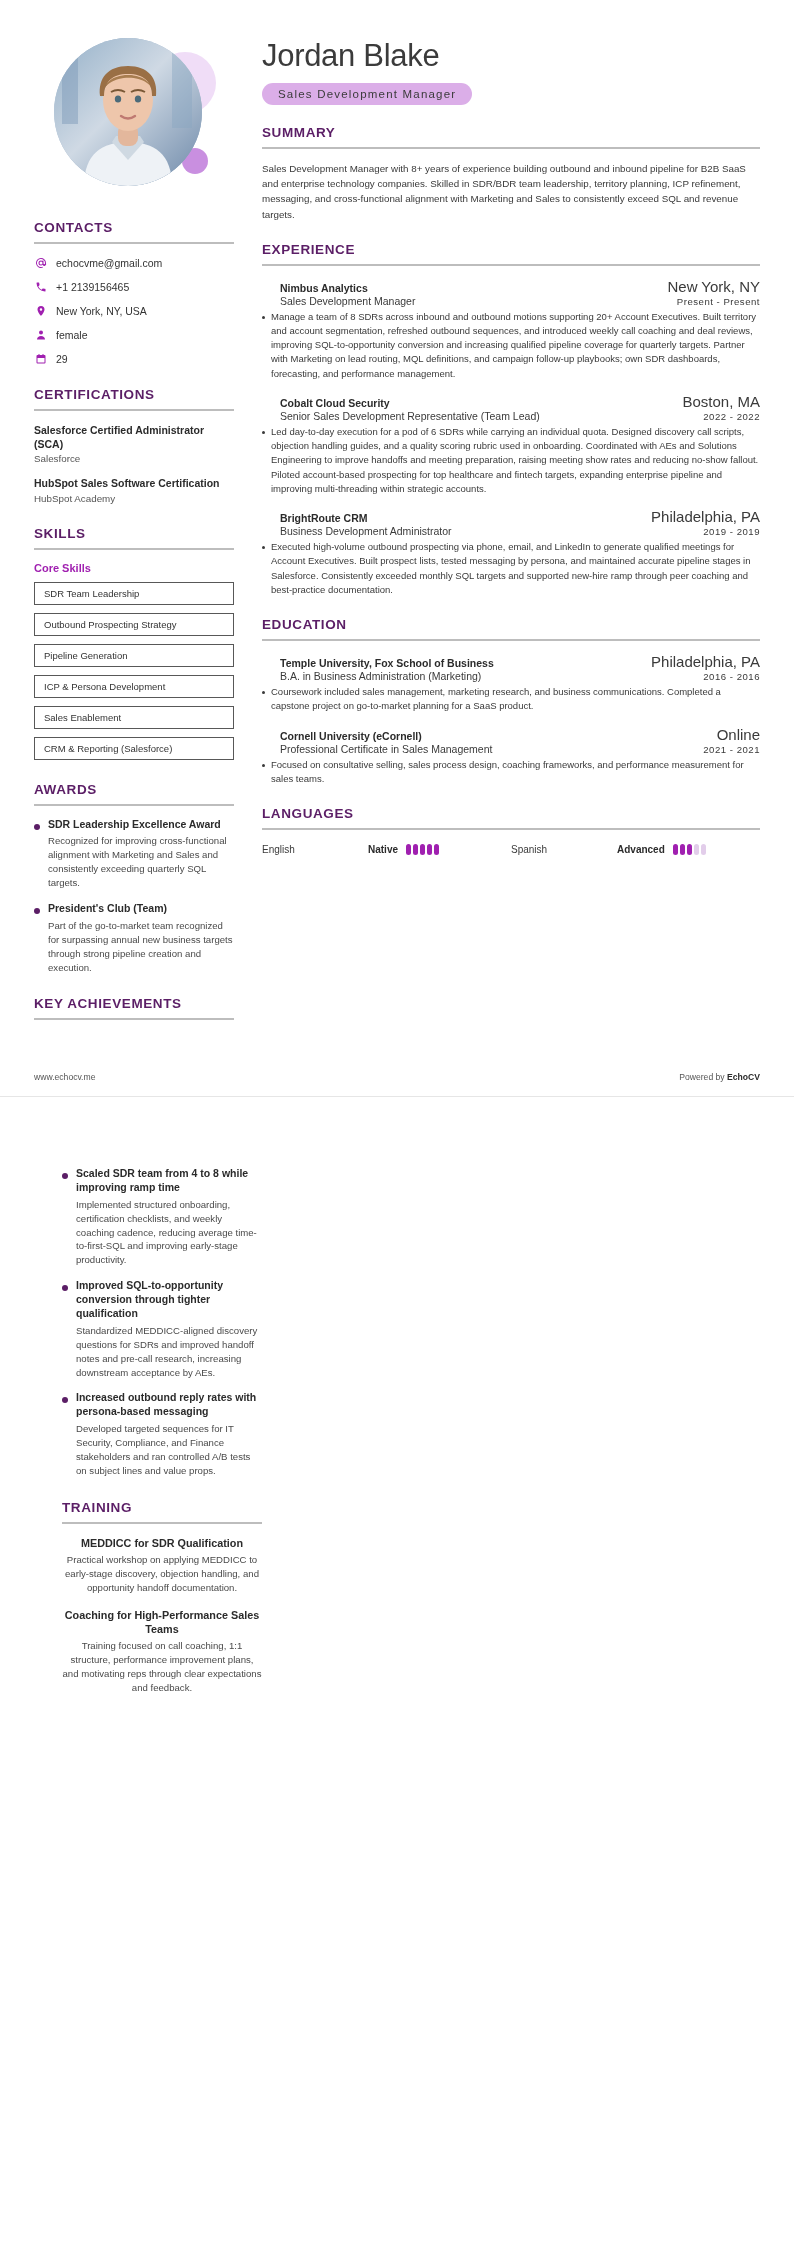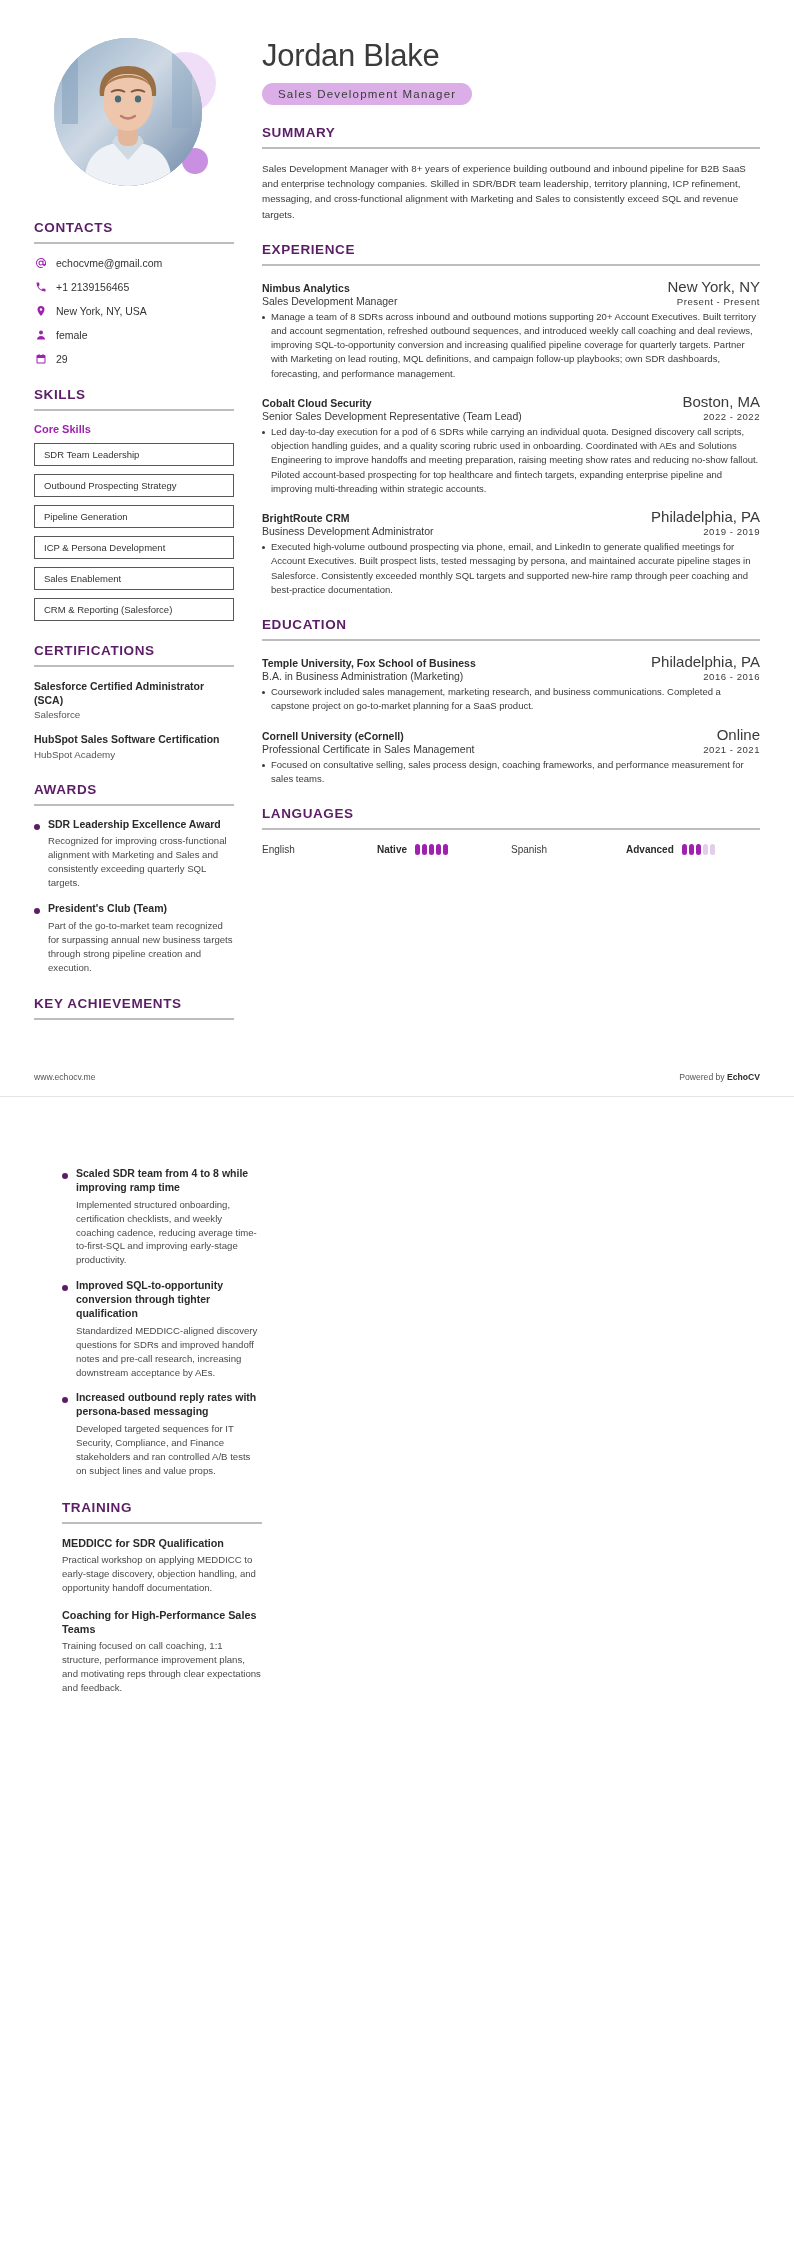--- a/index.html
+++ b/index.html
@@ -148,21 +148,21 @@
     line-height: 1.32;
     margin-bottom: 3px;
   }
   .bullet-desc {
     font-size: 9.6px;
     color: #4a4a4a;
     line-height: 1.45;
   }
 
   
-  .training-item { margin-bottom: 13px; }
+  .training-item { margin-bottom: 13px; text-align: center; }
   .training-title {
     font-size: 10.8px;
     font-weight: bold;
     color: #2b2b2b;
     line-height: 1.32;
     margin-bottom: 3px;
   }
   .training-desc {
     font-size: 9.6px;
     color: #4a4a4a;
@@ -193,20 +193,21 @@
     line-height: 1.55;
     color: #3a3a3a;
   }
 
   
   .xp-item { margin-bottom: 12px; }
   .xp-line {
     display: flex;
     justify-content: space-between;
     align-items: baseline;
+    margin-left: 18px;
   }
   .xp-company {
     font-size: 10.5px;
     font-weight: bold;
     color: #2b2b2b;
   }
   .xp-location {
     font-size: 15px;
     color: #3a3a3a;
     white-space: nowrap;
@@ -244,21 +245,21 @@
     align-items: center;
     margin-top: 14px;
     font-size: 10px;
   }
   .lang-cell {
     display: flex;
     align-items: center;
     width: 50%;
     gap: 0;
   }
-  .lang-name { color: #3a3a3a; width: 115px; }
+  .lang-name { color: #3a3a3a; width: 106px; }
   .lang-level { font-weight: bold; color: #2b2b2b; margin-right: 8px; }
   .dots { display: flex; gap: 2px; }
   .dot {
     width: 5px; height: 11px;
     border-radius: 3px;
     background: #e2cdea;
   }
   .dot.on { background: #a020b0; }
 
   
@@ -359,42 +360,42 @@
           <span class="ci">
             <svg viewBox="0 0 24 24">
                 <path d="M7 2v2H5a2 2 0 0 0-2 2v13a2 2 0 0 0 2 2h14a2 2 0 0 0 2-2V6a2 2 0 0 0-2-2h-2V2h-2v2H9V2zm12 8v9H5v-9z"></path>
               </svg>
           </span>
           <span>29</span>
         </div>
       </div>
 
       <div class="left-section">
+        <div class="sec-title">CERTIFICATIONS</div>
+        <div class="sec-rule"></div>
+        <div class="cert-item">
+          <div class="cert-name">Salesforce Certified Administrator (SCA)</div>
+          <div class="cert-org">Salesforce</div>
+        </div>
+        <div class="cert-item">
+          <div class="cert-name">HubSpot Sales Software Certification</div>
+          <div class="cert-org">HubSpot Academy</div>
+        </div>
+      </div>
+
+      <div class="left-section">
         <div class="sec-title">SKILLS</div>
         <div class="sec-rule"></div>
         <div class="skill-group-title">Core Skills</div>
         <div class="skill-chip">SDR Team Leadership</div>
         <div class="skill-chip">Outbound Prospecting Strategy</div>
         <div class="skill-chip">Pipeline Generation</div>
         <div class="skill-chip">ICP &amp; Persona Development</div>
         <div class="skill-chip">Sales Enablement</div>
         <div class="skill-chip">CRM &amp; Reporting (Salesforce)</div>
-      </div>
-
-      <div class="left-section">
-        <div class="sec-title">CERTIFICATIONS</div>
-        <div class="sec-rule"></div>
-        <div class="cert-item">
-          <div class="cert-name">Salesforce Certified Administrator (SCA)</div>
-          <div class="cert-org">Salesforce</div>
-        </div>
-        <div class="cert-item">
-          <div class="cert-name">HubSpot Sales Software Certification</div>
-          <div class="cert-org">HubSpot Academy</div>
-        </div>
       </div>
 
       <div class="left-section">
         <div class="sec-title">AWARDS</div>
         <div class="sec-rule"></div>
         <div class="bullet-item">
           <div class="bullet-dot"></div>
           <div class="bullet-body">
             <div class="bullet-title">SDR Leadership Excellence Award</div>
             <div class="bullet-desc">Recognized for improving cross-functional alignment with Marketing and Sales and consistently exceeding quarterly SQL targets.</div>

